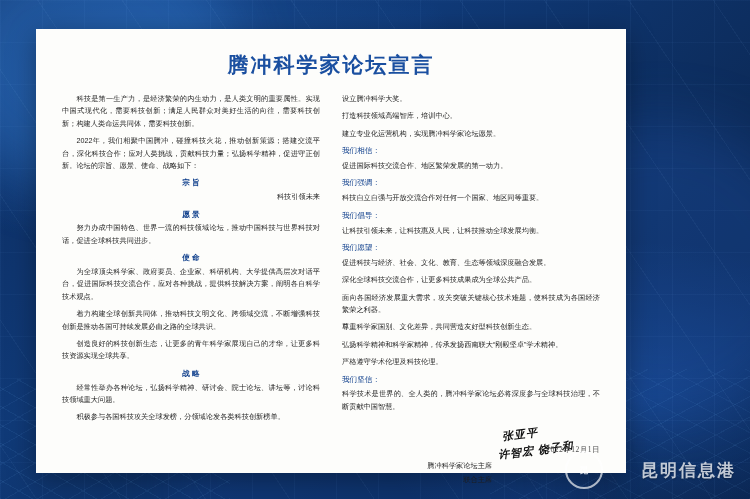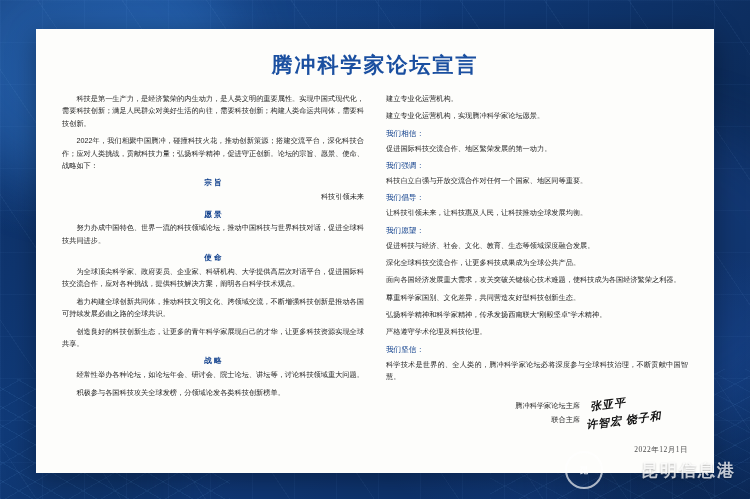--- a/index.html
+++ b/index.html
@@ -71,21 +71,21 @@
       repeating-linear-gradient(28deg, rgba(120,190,255,0.08) 0 1px, rgba(0,0,0,0) 1px 18px);
     opacity: .7;
     pointer-events: none;
   }
 
   
   .paper {
     position: absolute;
     left: 36px;
     top: 29px;
-    width: 678px;
+    width: 590px;
     height: 444px;
     background: #fdfdfb;
     box-shadow: 0 6px 26px rgba(0,0,0,0.35);
   }
 
   .title {
     text-align: center;
     color: #1a4fa0;
     font-weight: bold;
     font-size: 21px;
@@ -138,20 +138,21 @@
     align-items: flex-start;
     padding-right: 6px;
   }
   .sign-labels {
     font-size: 7.2px;
     line-height: 1.9;
     color: #1d1d1d;
     text-align: right;
     margin-right: 6px;
     white-space: nowrap;
+    margin-top: 30px;
   }
   .sign-marks {
     position: relative;
     width: 96px;
     height: 34px;
   }
   .mark {
     position: absolute;
     font-family: "Liberation Serif", serif;
     color: #121212;
@@ -225,26 +226,27 @@
         <p class="indent">2022年，我们相聚中国腾冲，碰撞科技火花，推动创新策源；搭建交流平台，深化科技合作；应对人类挑战，贡献科技力量；弘扬科学精神，促进守正创新。论坛的宗旨、愿景、使命、战略如下：</p>
         <div class="heading-c">宗 旨</div>
         <p style="text-align:right">科技引领未来</p>
         <div class="heading-c">愿 景</div>
         <p class="indent">努力办成中国特色、世界一流的科技领域论坛，推动中国科技与世界科技对话，促进全球科技共同进步。</p>
         <div class="heading-c">使 命</div>
         <p class="indent">为全球顶尖科学家、政府要员、企业家、科研机构、大学提供高层次对话平台，促进国际科技交流合作，应对各种挑战，提供科技解决方案，阐明各自科学技术观点。</p>
         <p class="indent">着力构建全球创新共同体，推动科技文明文化、跨领域交流，不断增强科技创新是推动各国可持续发展必由之路的全球共识。</p>
         <p class="indent">创造良好的科技创新生态，让更多的青年科学家展现自己的才华，让更多科技资源实现全球共享。</p>
         <div class="heading-c">战 略</div>
-        <p class="indent">经常性举办各种论坛，如论坛年会、研讨会、院士论坛、讲坛等，讨论科技领域重大问题。</p>
+        <p class="indent">经常性举办各种论坛，弘扬科学精神、研讨会、院士论坛、讲坛等，讨论科技领域重大问题。</p>
         <p class="indent">积极参与各国科技攻关全球发榜，分领域论发各类科技创新榜单。</p>
       </div>
 
       <div class="col col-right">
-        <p>建立专业化运营机构。</p>
+        <p>设立腾冲科学大奖。</p>
+        <p>打造科技领域高端智库，培训中心。</p>
         <p>建立专业化运营机构，实现腾冲科学家论坛愿景。</p>
         <div class="heading">我们相信：</div>
         <p>促进国际科技交流合作、地区繁荣发展的第一动力。</p>
         <div class="heading">我们强调：</div>
         <p>科技自立自强与开放交流合作对任何一个国家、地区同等重要。</p>
         <div class="heading">我们倡导：</div>
         <p>让科技引领未来，让科技惠及人民，让科技推动全球发展均衡。</p>
         <div class="heading">我们愿望：</div>
         <p>促进科技与经济、社会、文化、教育、生态等领域深度融合发展。</p>
         <p>深化全球科技交流合作，让更多科技成果成为全球公共产品。</p>

